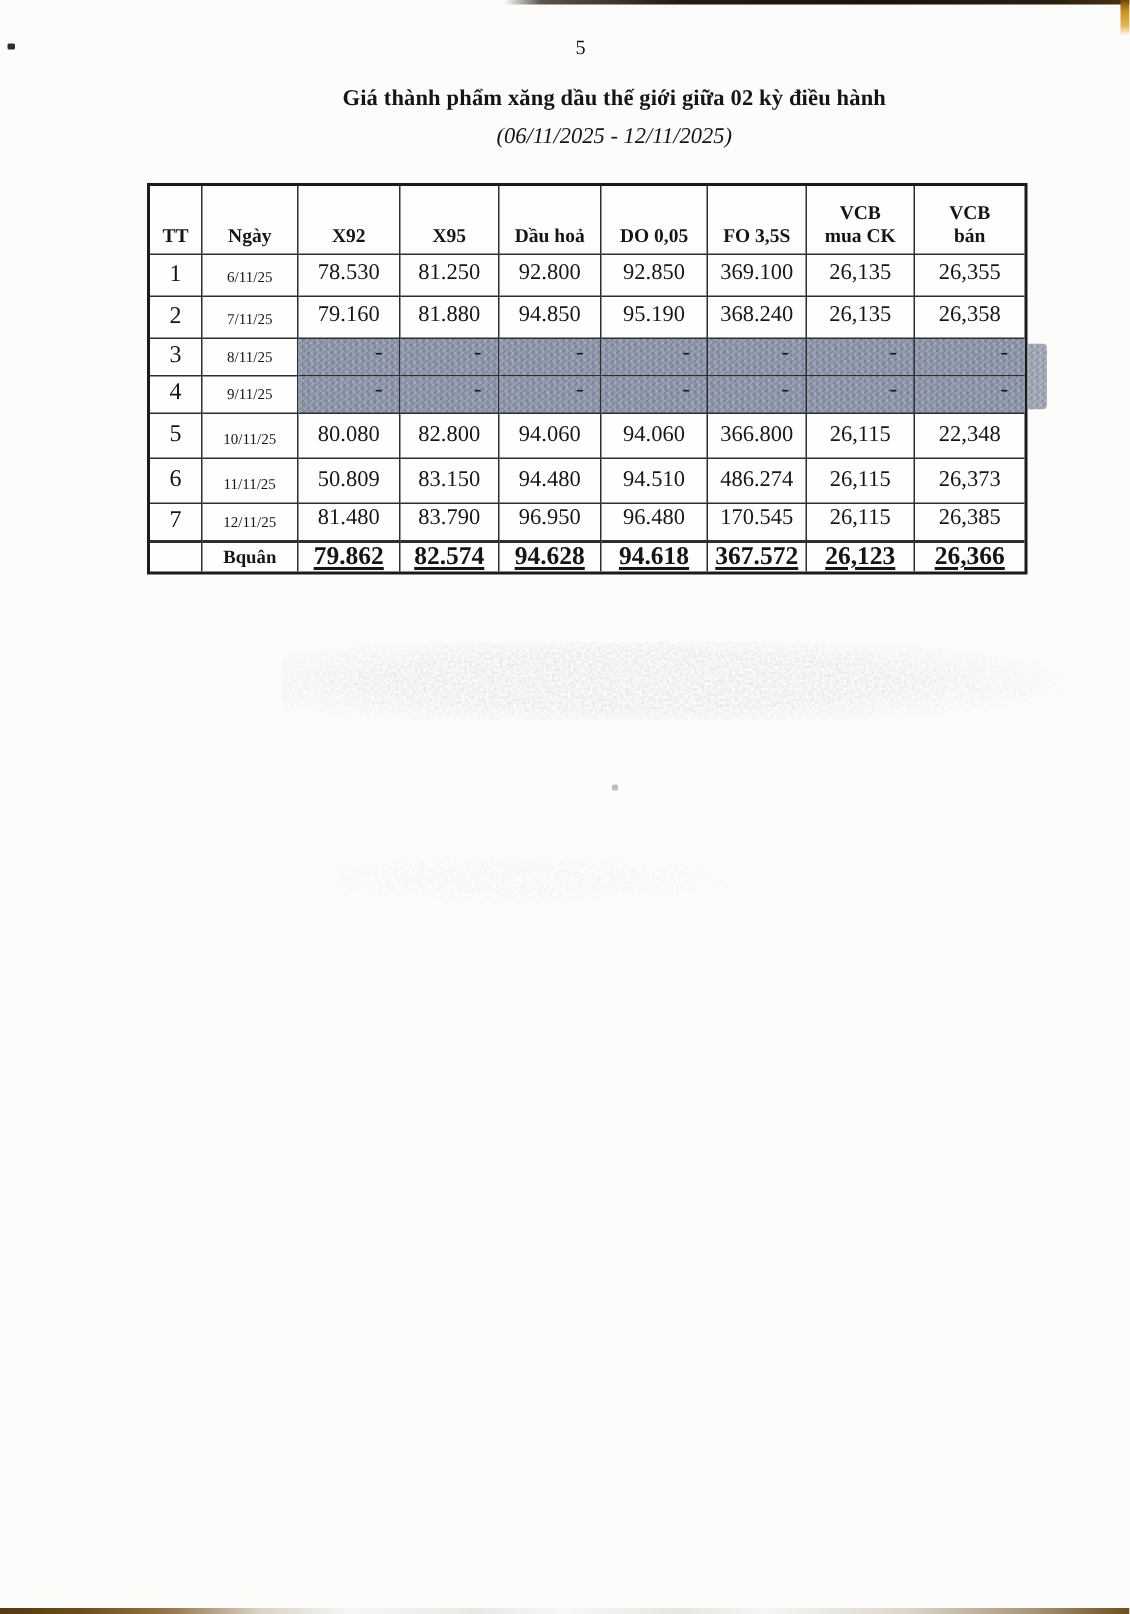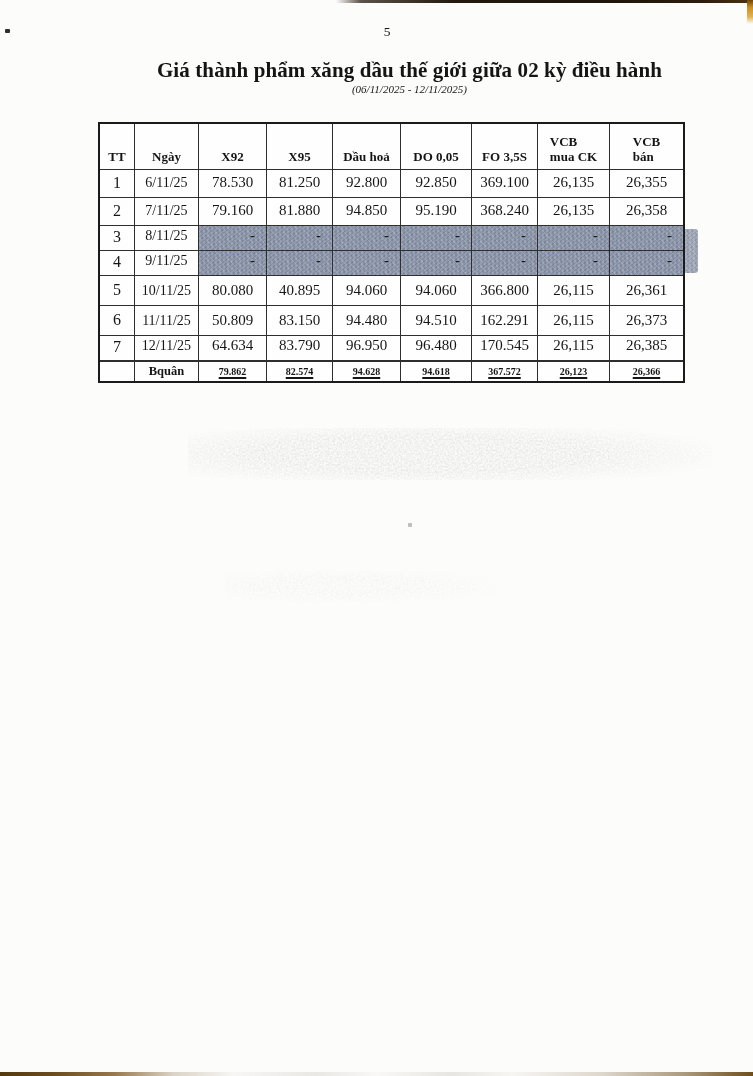--- a/index.html
+++ b/index.html
@@ -28,61 +28,61 @@
       rgba(160,150,135,.22) 60%, rgba(200,190,175,.1) 68%, rgba(150,128,95,.3) 80%,
       rgba(116,86,40,.6) 91%, #6e4e1c 100%);
   }
   
   .page-number{
     position:absolute;left:0;right:0;top:24px;text-align:center;padding-left:21px;
     font-size:13.5px;
   }
   .doc-title{
     position:absolute;left:0;right:0;top:58px;margin:0;text-align:center;padding-left:66px;
-    font-size:21px;font-weight:bold;letter-spacing:.1px;
+    font-size:15px;font-weight:bold;letter-spacing:.1px;
   }
   .doc-subtitle{
     position:absolute;left:0;right:0;top:83px;text-align:center;padding-left:66px;
-    font-size:11px;font-style:italic;
+    font-size:15px;font-style:italic;
   }
   
   #price-table{
     position:absolute;left:98px;top:122px;width:587px;height:261px;
     box-sizing:border-box;border:2px solid #1b1b1b;background:#fefefe;
     display:grid;
     grid-template-columns:35px 64px 68px 66px 68px 71px 66px 72px 73px;
     grid-template-rows:46px 28px 28px 25px 25px 30px 30px 26px 19px;
   }
   .cell{
     box-sizing:border-box;
     border-right:1px solid #2e2e2e;border-bottom:1px solid #2e2e2e;
     display:flex;align-items:flex-end;justify-content:center;
     overflow:hidden;
   }
   #price-table > .cell:nth-child(9n){border-right:none;}
   #price-table > .cell:nth-last-child(-n+9){border-bottom:none;}
   .thickb{border-bottom-width:2px;}
   .th{
-    font-weight:bold;font-size:13px;line-height:1.2;text-align:left;
+    font-weight:bold;font-size:13px;line-height:1.2;text-align:center;
     padding-bottom:4px;white-space:pre-line;
   }
   .tt{font-size:16px;align-items:center;padding-bottom:2px;}
-  .date{font-size:14px;padding-bottom:6px;}
+  .date{font-size:10px;padding-bottom:6px;}
   .val{font-size:15px;padding-bottom:6px;}
   .dash{justify-content:flex-end;padding-right:11px;}
   .hl{
     background-color:#8f98ac;
     background-image:
       repeating-linear-gradient(47deg, rgba(255,255,255,.14) 0 1px, rgba(255,255,255,0) 1px 4px),
       repeating-linear-gradient(-38deg, rgba(25,35,60,.13) 0 1px, rgba(25,35,60,0) 1px 3px),
       repeating-linear-gradient(90deg, rgba(255,255,255,.06) 0 2px, rgba(60,70,95,.09) 2px 4px);
   }
   .sum-label{font-weight:bold;font-size:12.5px;align-items:center;padding-bottom:1px;}
   .sum-val{
-    font-weight:bold;font-size:10px;align-items:center;padding-bottom:1px;
+    font-weight:bold;font-size:17px;align-items:center;padding-bottom:1px;
     text-decoration:underline;text-decoration-thickness:1.5px;text-underline-offset:2px;text-align:center;
   }
   .hl-overshoot{
     position:absolute;left:685px;top:229px;width:13px;height:44px;
     background-color:#99a1b3;border-radius:0 3px 3px 0;opacity:.9;
   }
   
   .smudge{position:absolute;pointer-events:none;}
   .smudge svg{display:block;width:100%;height:100%;}
   .smudge1{
@@ -153,38 +153,38 @@
       <div class="cell val hl dash">-</div>
       <div class="cell val hl dash">-</div>
       <div class="cell val hl dash">-</div>
       <div class="cell val hl dash">-</div>
       <div class="cell val hl dash">-</div>
       <div class="cell val hl dash">-</div>
       <div class="cell val hl dash">-</div>
       <div class="cell tt">5</div>
       <div class="cell date">10/11/25</div>
       <div class="cell val">80.080</div>
-      <div class="cell val">40.895</div>
+      <div class="cell val">82.800</div>
       <div class="cell val">94.060</div>
       <div class="cell val">94.060</div>
       <div class="cell val">366.800</div>
       <div class="cell val">26,115</div>
-      <div class="cell val">26,361</div>
+      <div class="cell val">22,348</div>
       <div class="cell tt">6</div>
       <div class="cell date">11/11/25</div>
       <div class="cell val">50.809</div>
       <div class="cell val">83.150</div>
       <div class="cell val">94.480</div>
       <div class="cell val">94.510</div>
-      <div class="cell val">162.291</div>
+      <div class="cell val">486.274</div>
       <div class="cell val">26,115</div>
       <div class="cell val">26,373</div>
       <div class="cell tt thickb">7</div>
       <div class="cell date thickb">12/11/25</div>
-      <div class="cell val thickb">64.634</div>
+      <div class="cell val thickb">81.480</div>
       <div class="cell val thickb">83.790</div>
       <div class="cell val thickb">96.950</div>
       <div class="cell val thickb">96.480</div>
       <div class="cell val thickb">170.545</div>
       <div class="cell val thickb">26,115</div>
       <div class="cell val thickb">26,385</div>
       <div class="cell tt"></div>
       <div class="cell sum-label">Bquân</div>
       <div class="cell sum-val">79.862</div>
       <div class="cell sum-val">82.574</div>

